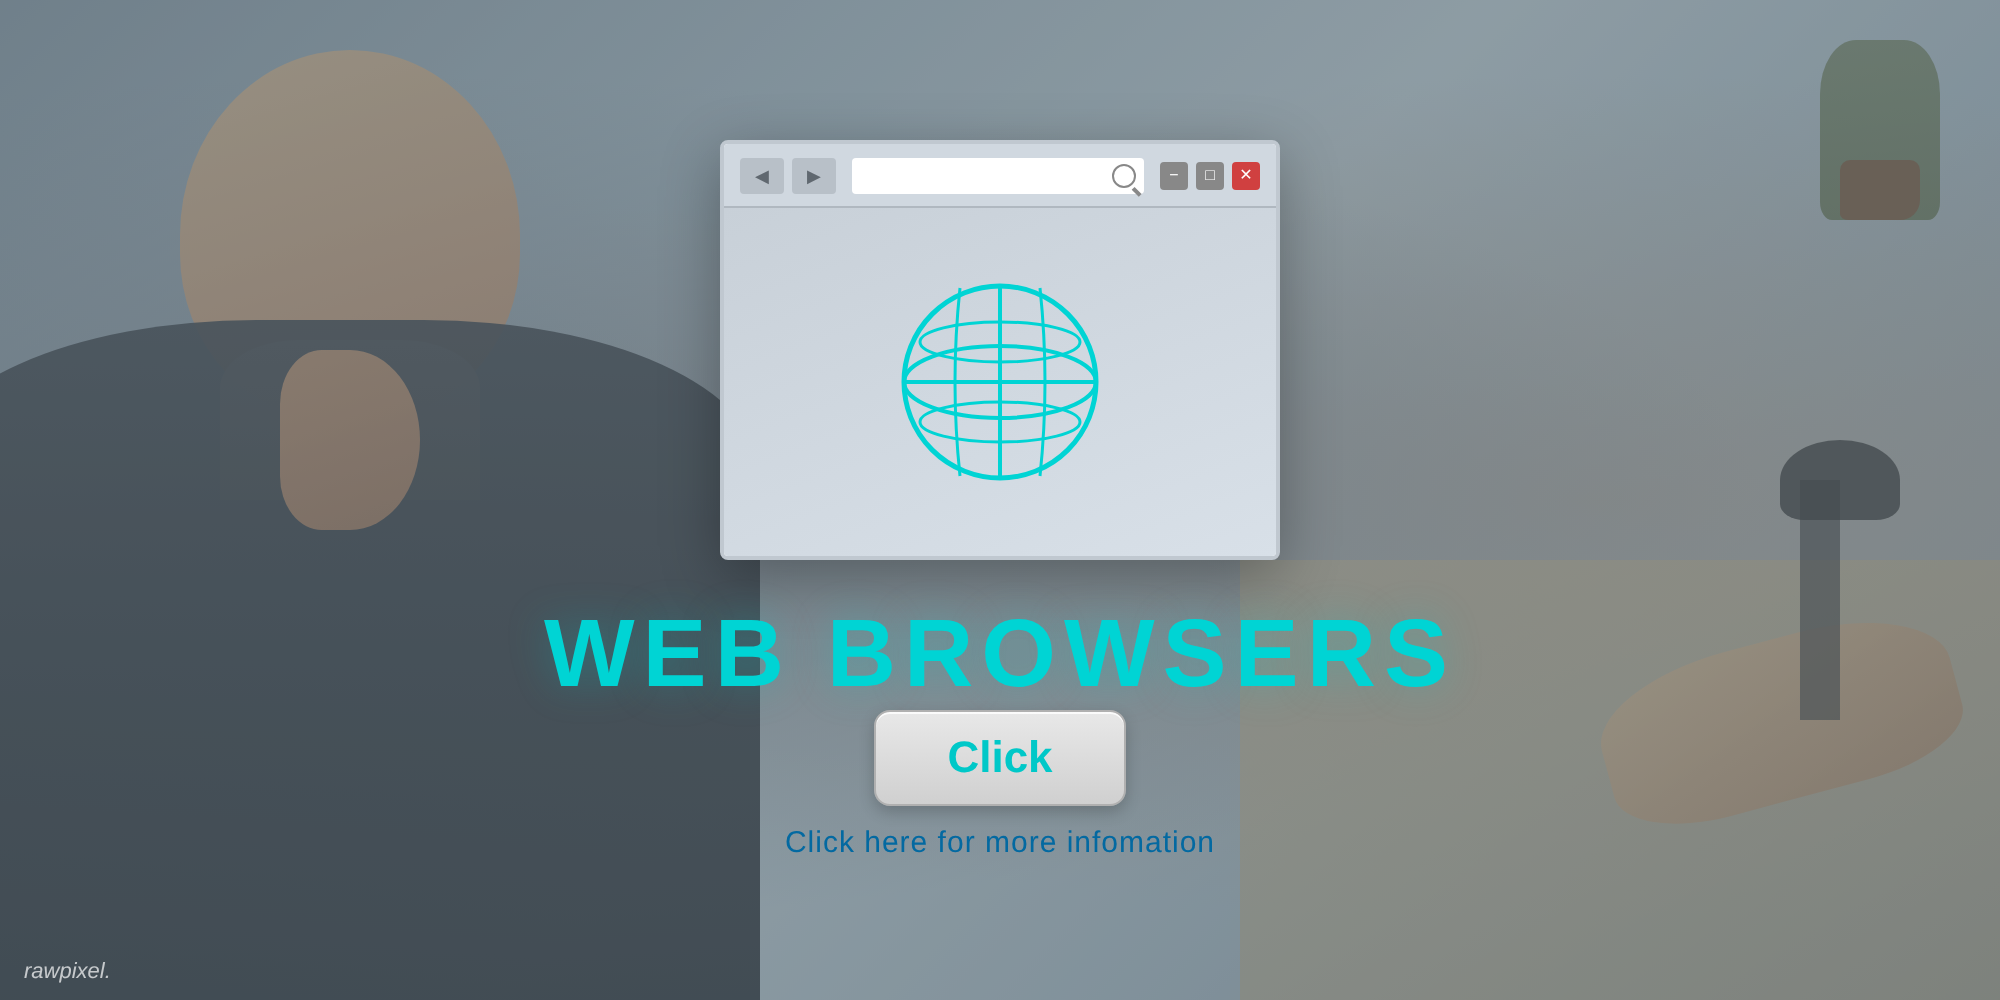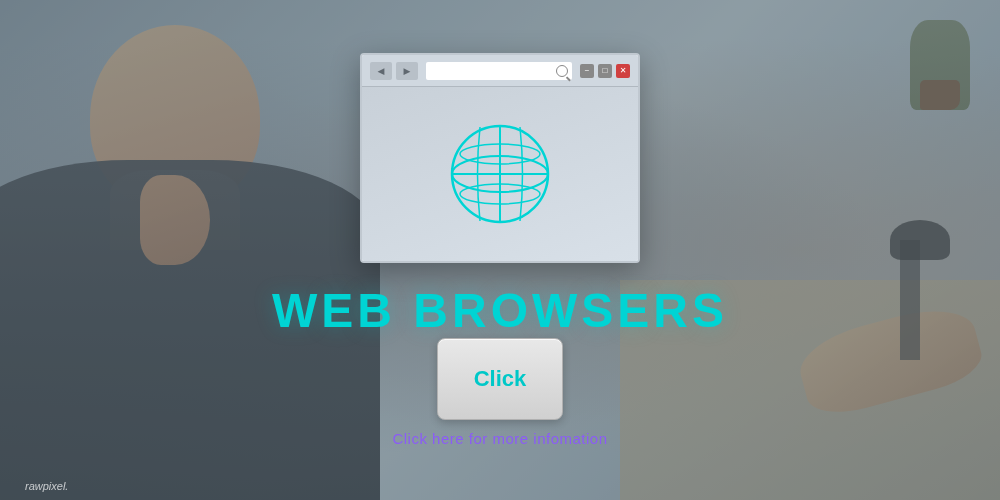--- a/index.html
+++ b/index.html
@@ -149,41 +149,41 @@
       letter-spacing: 4px;
       text-transform: uppercase;
       text-shadow: 0 0 20px rgba(0,200,200,0.3);
     }
 
     
     .click-button {
       background: linear-gradient(180deg, #e8e8e8 0%, #d0d0d0 100%);
       border: 1px solid #b0b0b0;
       border-radius: 8px;
-      padding: 27px 36px;
+      padding: 10px 36px;
       font-size: 22px;
       font-weight: bold;
       color: #00c8c8;
       cursor: pointer;
       box-shadow: 0 3px 8px rgba(0,0,0,0.2), inset 0 1px 0 rgba(255,255,255,0.8);
       margin-bottom: 10px;
     }
 
     
     .subtitle {
       font-size: 15px;
-      color: #8b5cf6;
+      color: #0369a1;
       letter-spacing: 0.5px;
     }
 
     
     .watermark {
       position: absolute;
       bottom: 8px;
-      left: 25px;
+      left: 12px;
       font-size: 11px;
       color: rgba(255,255,255,0.7);
       font-style: italic;
     }
   </style>
 </head>
 <body>
 
 <div class="bg-photo">
   <div class="bg-overlay"></div>

